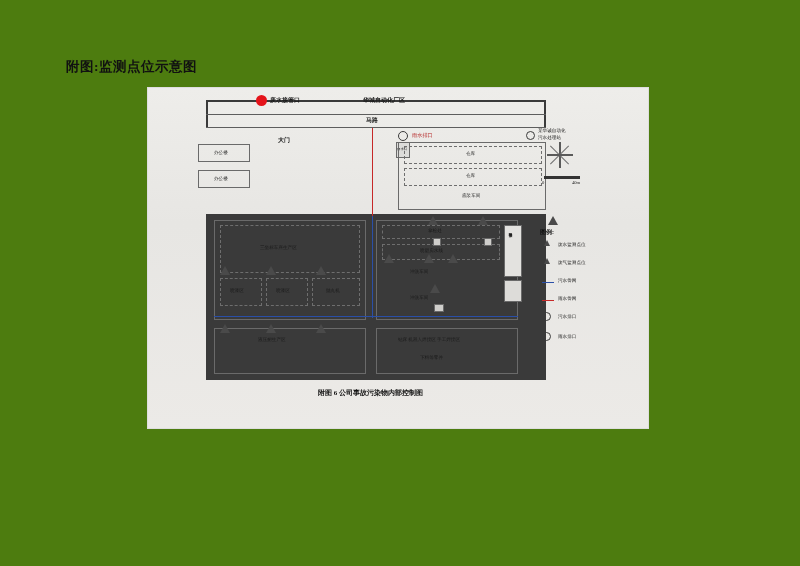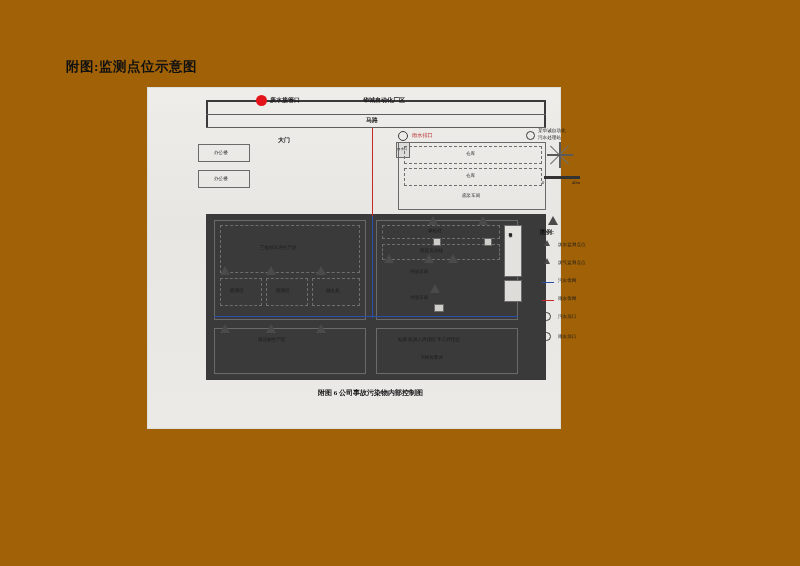--- a/index.html
+++ b/index.html
@@ -11,21 +11,21 @@
     height: 566px;
     background: #ffffff;
     font-family: "Liberation Sans", sans-serif;
     position: relative;
     overflow: hidden;
   }
   .page {
     position: absolute;
     left: 0; top: 0;
     width: 800px; height: 566px;
-    background: #a16207;
+    background: #4d7c0f;
   }
   .doc-title {
     position: absolute;
     left: 66px;
     top: 58px;
     font-size: 13.5px;
     color: #111;
     font-family: "Liberation Serif", serif;
     font-weight: bold;
     letter-spacing: 0.5px;
@@ -38,21 +38,21 @@
     font-size: 13px;
     color: #111;
     font-family: "Liberation Serif", serif;
     line-height: 1.6;
   }
   
   .figure {
     position: absolute;
     left: 148px;
     top: 88px;
-    width: 412px;
+    width: 500px;
     height: 340px;
     background: #e9e9e7;
     box-shadow: 0 0 0 1px #dedede;
   }
   .figure-inner {
     position: absolute;
     left: 0; top: 0; right: 0; bottom: 0;
     background: linear-gradient(180deg,#eeedea 0%,#e7e6e3 40%,#eceae7 100%);
   }
   

